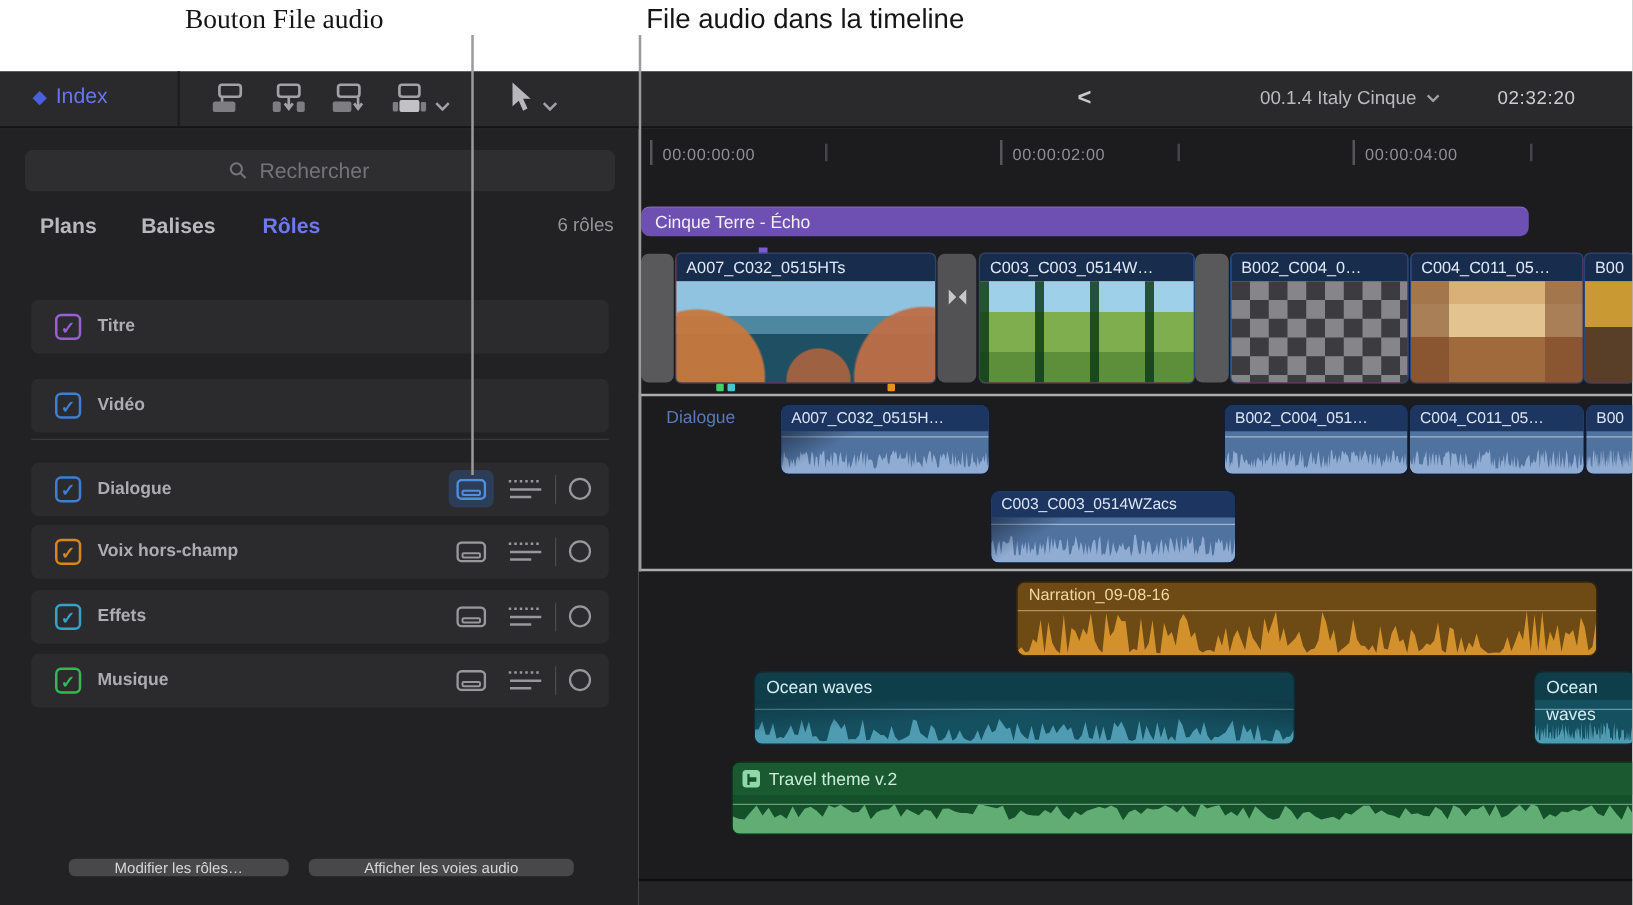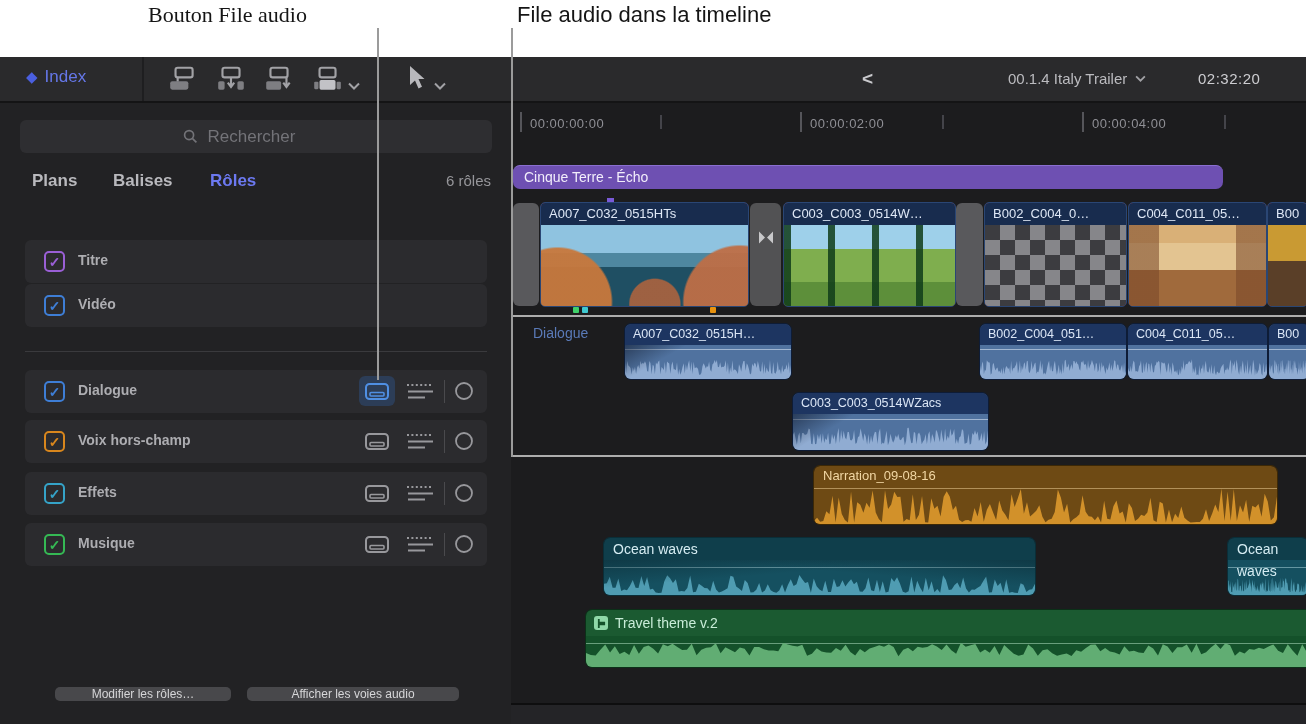--- a/index.html
+++ b/index.html
@@ -35,21 +35,21 @@
   #search{position:absolute;left:20px;top:17px;width:472px;height:33px;background:#2e2e31;
           border-radius:6px;display:flex;align-items:center;justify-content:center;gap:8px;}
   #search input{background:transparent;border:none;outline:none;width:120px;
                 font-size:17px;color:#3b82f6;font-family:"Liberation Sans",sans-serif;}
   #search input::placeholder{color:#737378;}
   #tabs{position:absolute;left:32px;top:68px;right:20px;height:24px;font-size:17px;font-weight:bold;}
   .tab{position:absolute;color:#b9b9bd;cursor:default;}
   #tab-plans{left:0;} #tab-balises{left:81px;} #tab-roles{left:178px;color:#6c79f0;}
   #roles-count{position:absolute;right:0;top:1px;font-size:15px;font-weight:normal;color:#96969a;}
   .role-row{position:absolute;left:25px;width:462px;height:43px;background:#2b2b2e;border-radius:6px;}
-  #row-titre{top:137px;} #row-video{top:181px;} #row-dialogue{top:267px;}
+  #row-titre{top:137px;} #row-video{top:200px;} #row-dialogue{top:267px;}
   #row-voix{top:317px;} #row-effets{top:369px;} #row-musique{top:420px;}
   #roles-divider{position:absolute;left:25px;top:248px;width:462px;height:1px;background:#3a3a3d;}
   .cb{position:absolute;left:19px;top:11px;width:17px;height:17px;border:2px solid;border-radius:5px;
       display:flex;align-items:center;justify-content:center;font-size:14px;font-weight:bold;}
   .cb::after{content:"✓";}
   .role-label{position:absolute;left:53px;top:12px;font-size:14px;font-weight:bold;color:#adadb1;}
   .lanes-btn{position:absolute;left:334px;top:6px;width:36px;height:30px;border-radius:6px;
              display:flex;align-items:center;justify-content:center;color:#98989c;}
   .lanes-btn.active{background:#2c3d57;color:#4f8fe3;}
   .focus-btn{position:absolute;left:380px;top:8px;width:30px;height:26px;display:flex;align-items:center;justify-content:center;color:#98989c;}
@@ -194,21 +194,21 @@
           <path d="M4 1 L4 20 L9 15.5 L12.5 23.5 L16 21.8 L12.5 14 L18.5 14 Z" fill="#b8b8bc"></path>
         </svg>
     </div>
     <div id="arrow-chevron" class="chev">
       <svg viewBox="0 0 12 8">
           <path d="M1 1.5 L6 6.5 L11 1.5" fill="none" stroke="#a2a2a6" stroke-width="2"></path>
         </svg>
     </div>
     <div id="back-chevron">&lt;</div>
     <div id="project-title">
-      <span>00.1.4 Italy Trailer</span>
+      <span>00.1.4 Italy Cinque</span>
       <svg width="11" height="7" viewBox="0 0 12 8">
           <path d="M1 1.5 L6 6.5 L11 1.5" fill="none" stroke="#a2a2a6" stroke-width="2"></path>
         </svg>
     </div>
     <div id="timecode">02:32:20</div>
   </div>
 
   <div id="sidebar">
     <div id="search">
       <svg width="15" height="15" viewBox="0 0 16 16">

